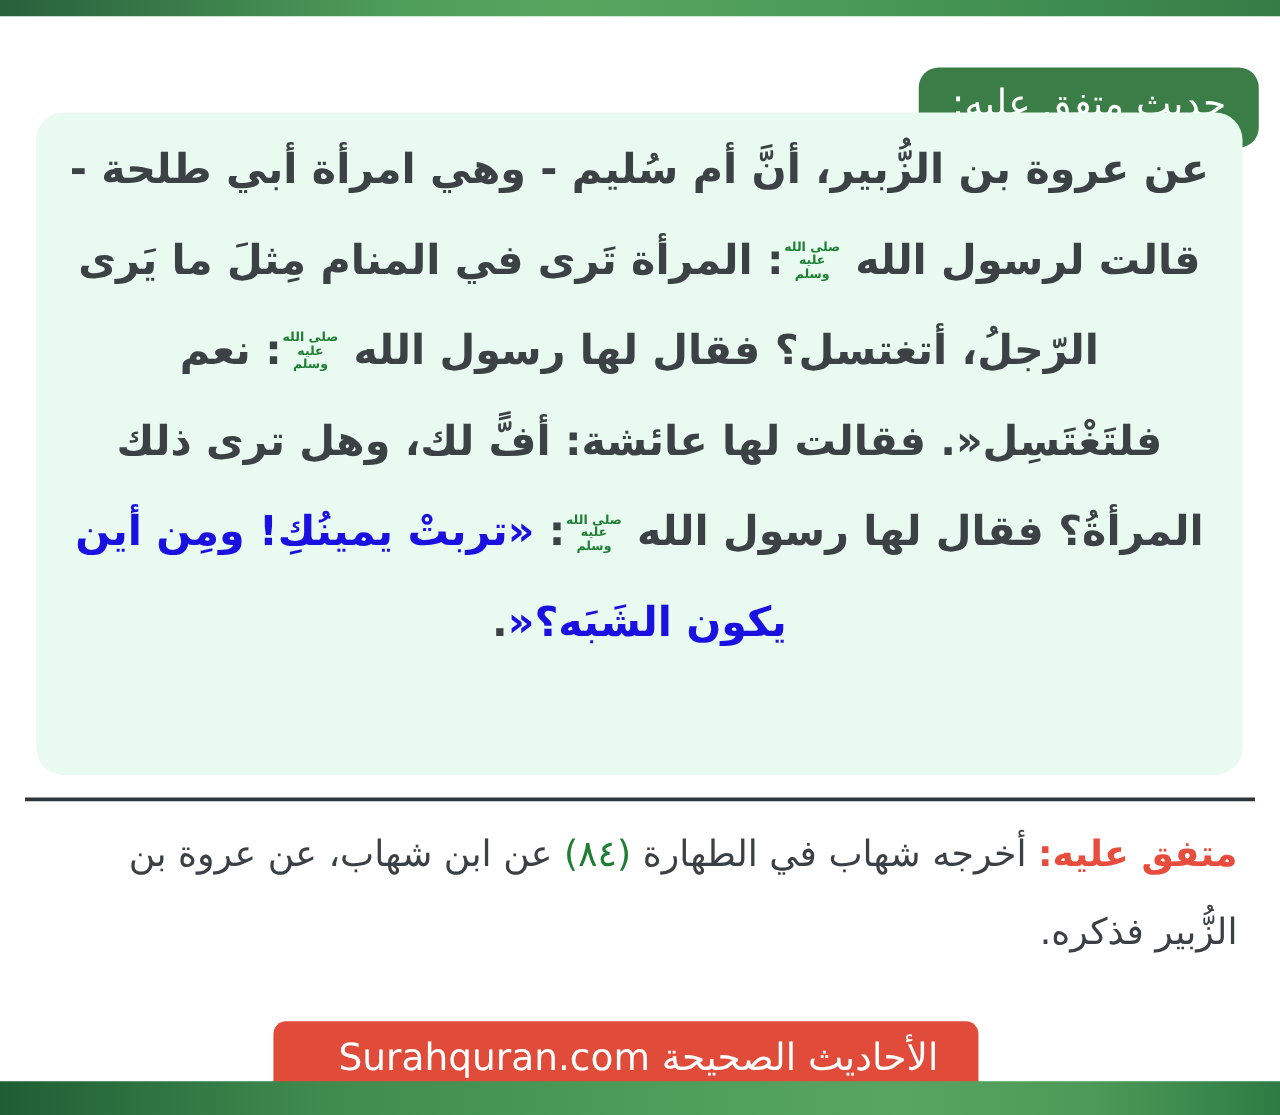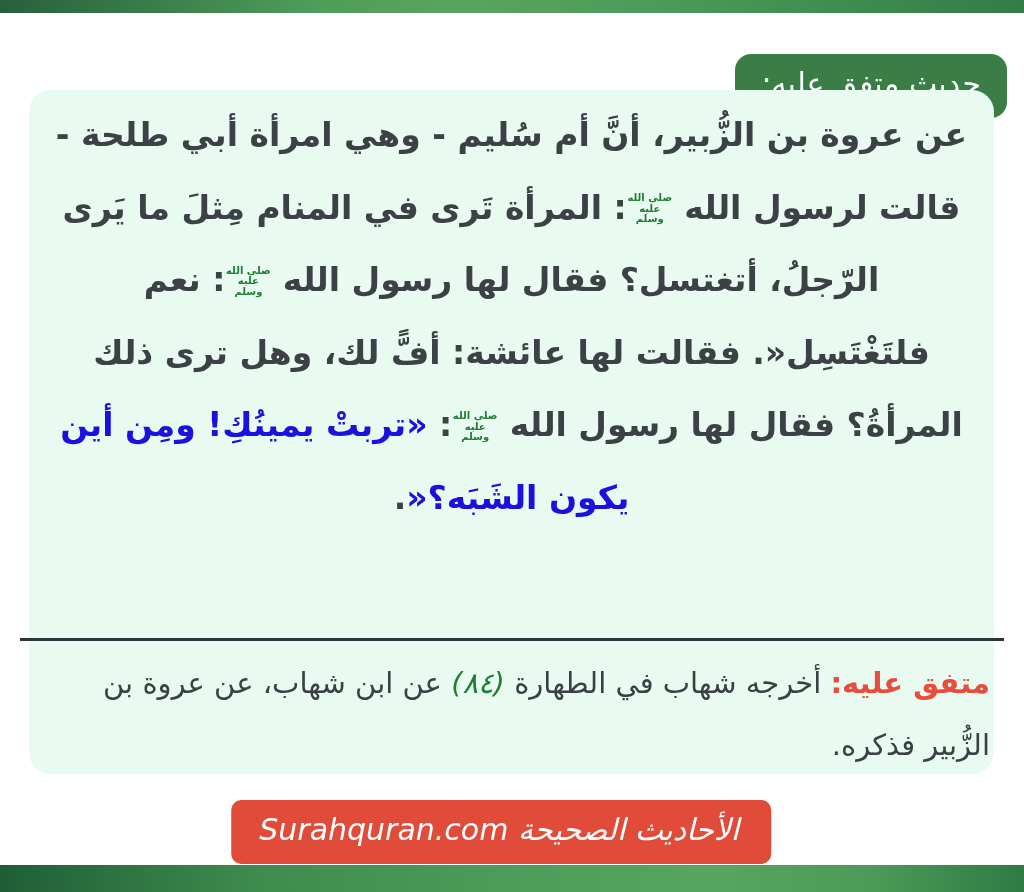--- a/index.html
+++ b/index.html
@@ -15,21 +15,21 @@
   }
   .badge{
     position:absolute;top:30px;right:17px;
     background:#3a7d46;color:#ffffff;
     font-size:30px;line-height:1.2;
     padding:12px 26px 16px 26px;
     border-radius:16px;
     margin-top:24px;
   }
   .hadith-box{
-    position:absolute;top:90px;right:30px;left:29px;height:684px;
+    position:absolute;top:90px;right:30px;left:29px;height:530px;
     background:#e9faf0;border-radius:22px;
     box-sizing:border-box;
     padding:9px 26px;
     text-align:center;
   }
   .hadith{
     margin:0;
     direction:rtl;
     font-size:33px;font-weight:bold;
     line-height:2.2;
@@ -51,31 +51,30 @@
   }
   .takhrij{
     position:absolute;top:652px;right:34px;left:34px;
     margin:0;
     direction:rtl;text-align:right;
     font-size:29px;font-weight:normal;
     line-height:2.15;
     color:#3a4045;
   }
   .grade{color:#e74c3c;font-weight:bold;}
-  .num{color:#1e7e34;font-style:italic;}
+  .num{color:#1e7e34;}
   .site-btn{
-    position:absolute;bottom:28px;left:50%;
+    position:absolute;bottom:11px;left:50%;
     transform:translateX(-52%);
     background:#e04b3a;
     color:#ffffff;
     font-size:30px;line-height:1.2;
-    padding:12px 32px 16px 28px;
+    padding:12px 32px 16px 52px;
     border-radius:10px;
     white-space:nowrap;
-    font-style:italic;
   }
   .bottom-bar{
     position:absolute;bottom:0;left:0;width:1024px;height:27px;
     background:linear-gradient(to right,#1f5e35,#3f8b4e 25%,#4d9c59 50%,#57a560 70%,#4d9a58 85%,#2e7c44);
   }
 </style>
 </head>
 <body>
 
 <div>

